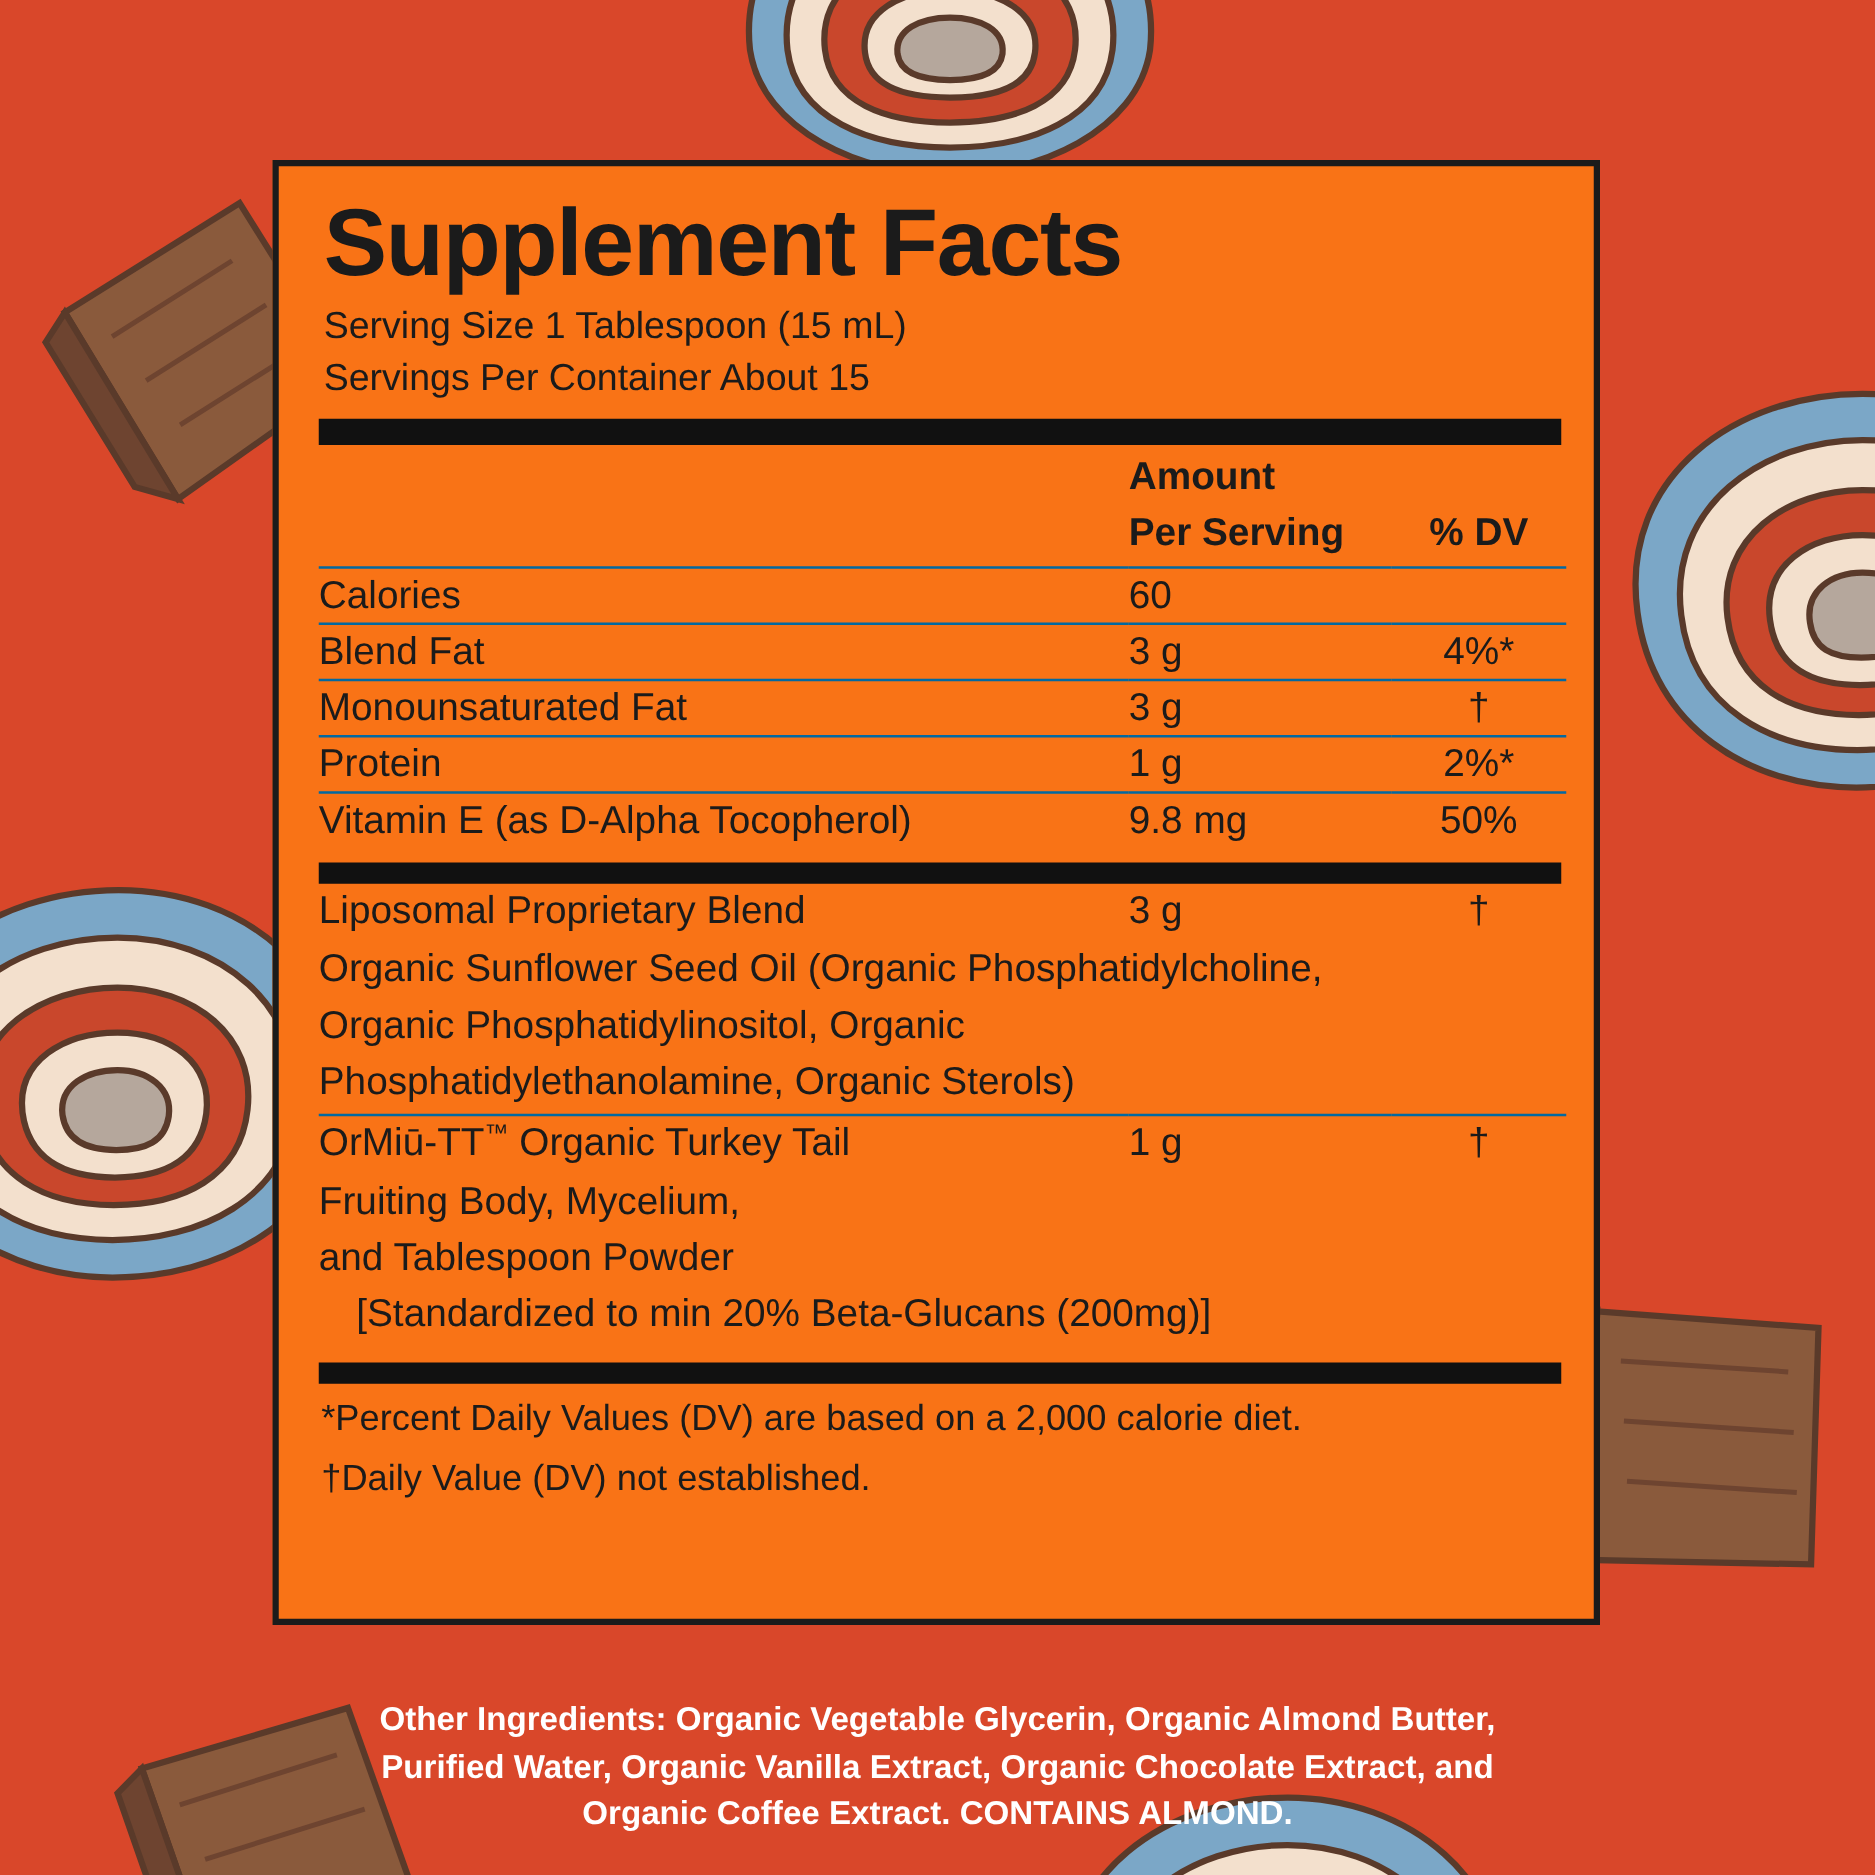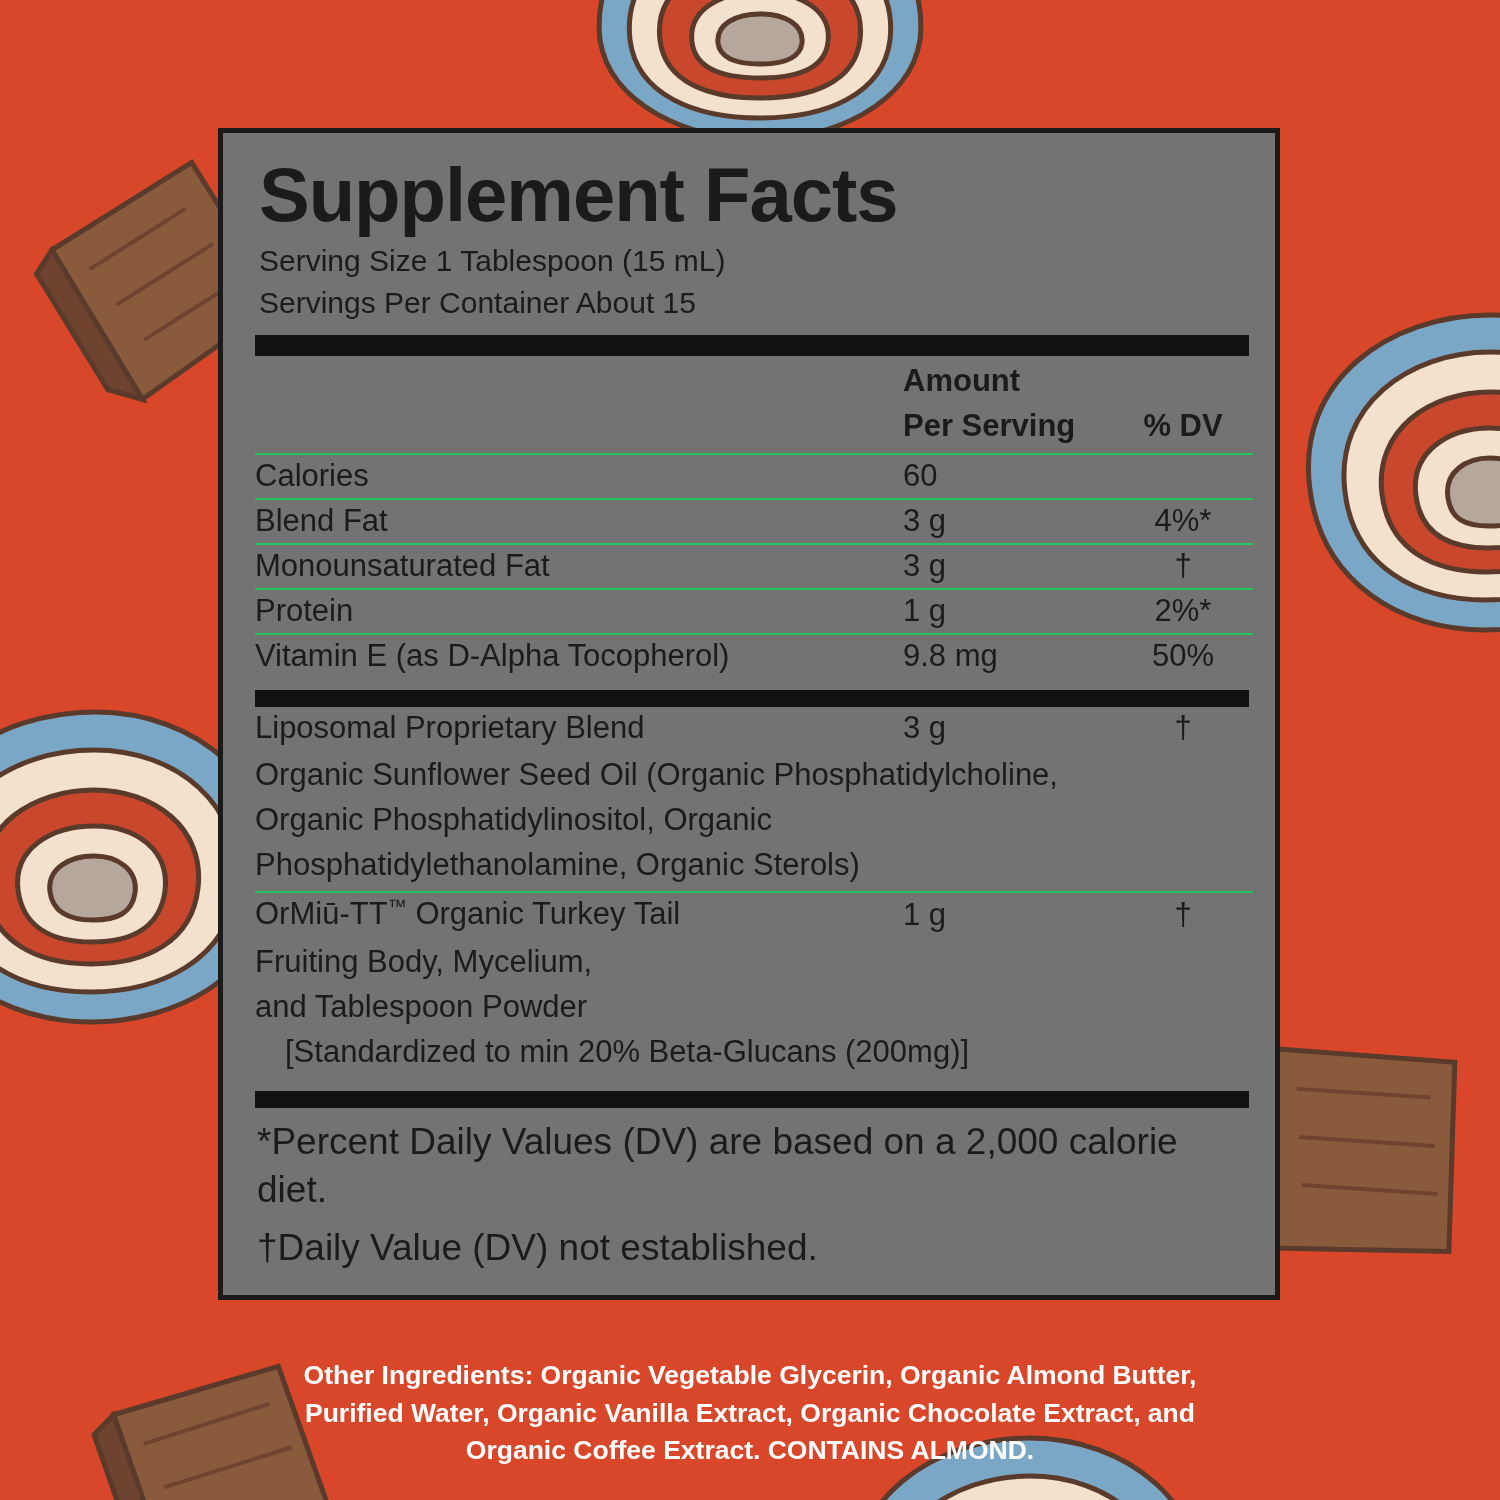--- a/index.html
+++ b/index.html
@@ -24,21 +24,21 @@
     z-index: 0;
   }
 
   
   .panel {
     position: absolute;
     left: 218px;
     top: 128px;
     width: 1062px;
     height: 1172px;
-    background: #737373;
+    background: #f97316;
     border: 5px solid #1b1b1b;
     box-sizing: border-box;
     z-index: 2;
   }
   .panel-inner {
     padding: 14px 26px 0 28px;
   }
 
   h1.title {
     font-size: 76px;
@@ -71,21 +71,21 @@
     border-collapse: collapse;
     font-size: 31px;
     color: #1b1b1b;
     margin-left: 4px;
   }
   table.facts td {
     padding: 3px 0 4px 0;
     vertical-align: bottom;
   }
   table.facts tr.bordered td {
-    border-top: 2px solid #22c55e;
+    border-top: 2px solid #0369a1;
   }
   td.name {
     text-align: left;
     padding-left: 4px;
   }
   td.amt {
     text-align: left;
     width: 210px;
   }
   td.dv {
@@ -104,21 +104,21 @@
   .indent1 { padding-left: 34px; }
   .indent2 { padding-left: 30px; }
 
   .blend-sub {
     font-size: 31px;
     line-height: 1.45;
     padding-left: 34px;
   }
 
   .footnote {
-    font-size: 37px;
+    font-size: 29px;
     color: #1b1b1b;
     margin: 10px 0 0 6px;
     line-height: 1.3;
   }
 
   
   .other-ing {
     position: absolute;
     left: 0;
     top: 1312px;

